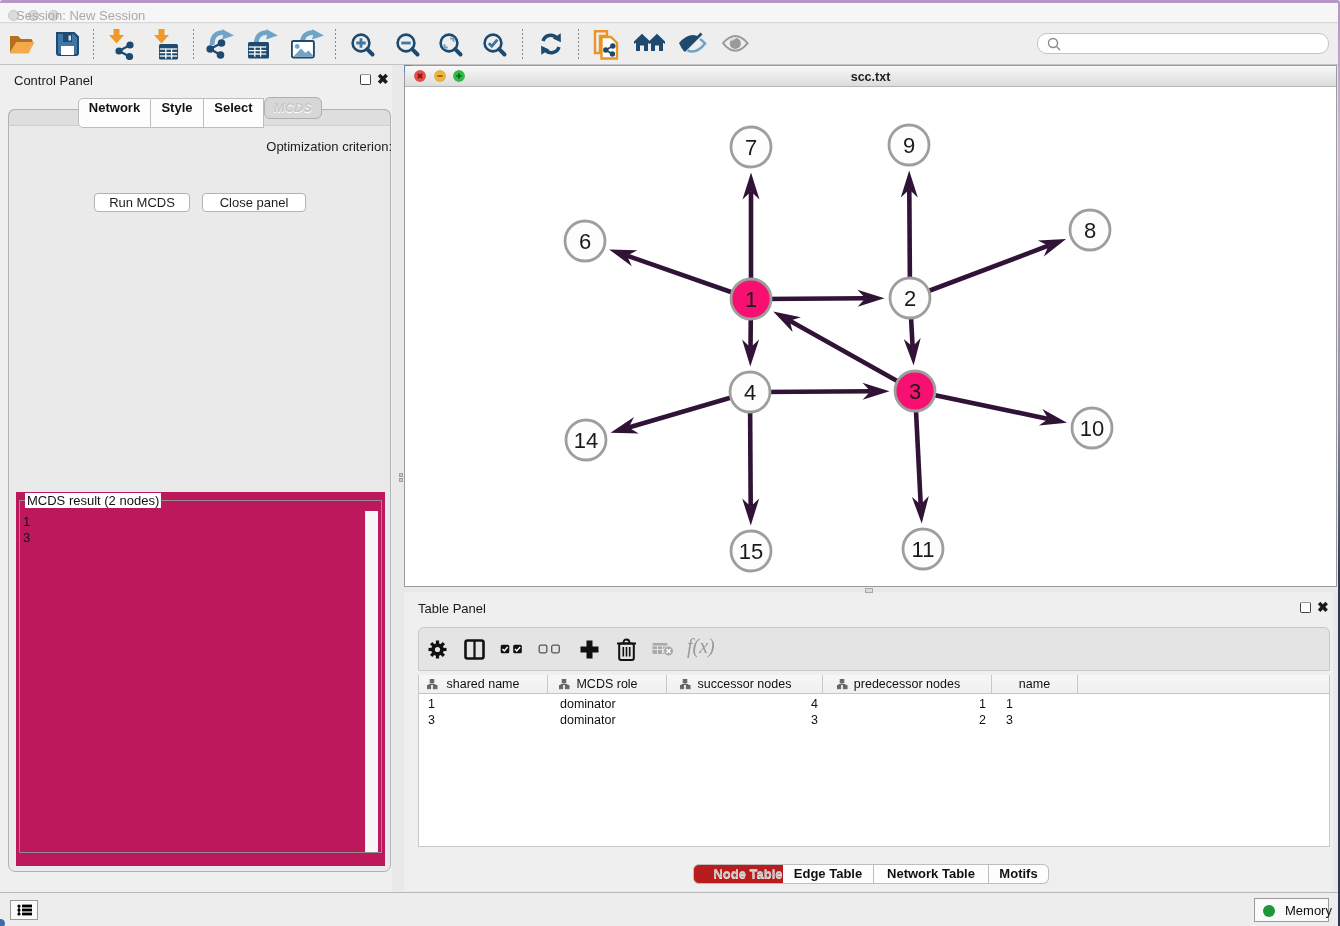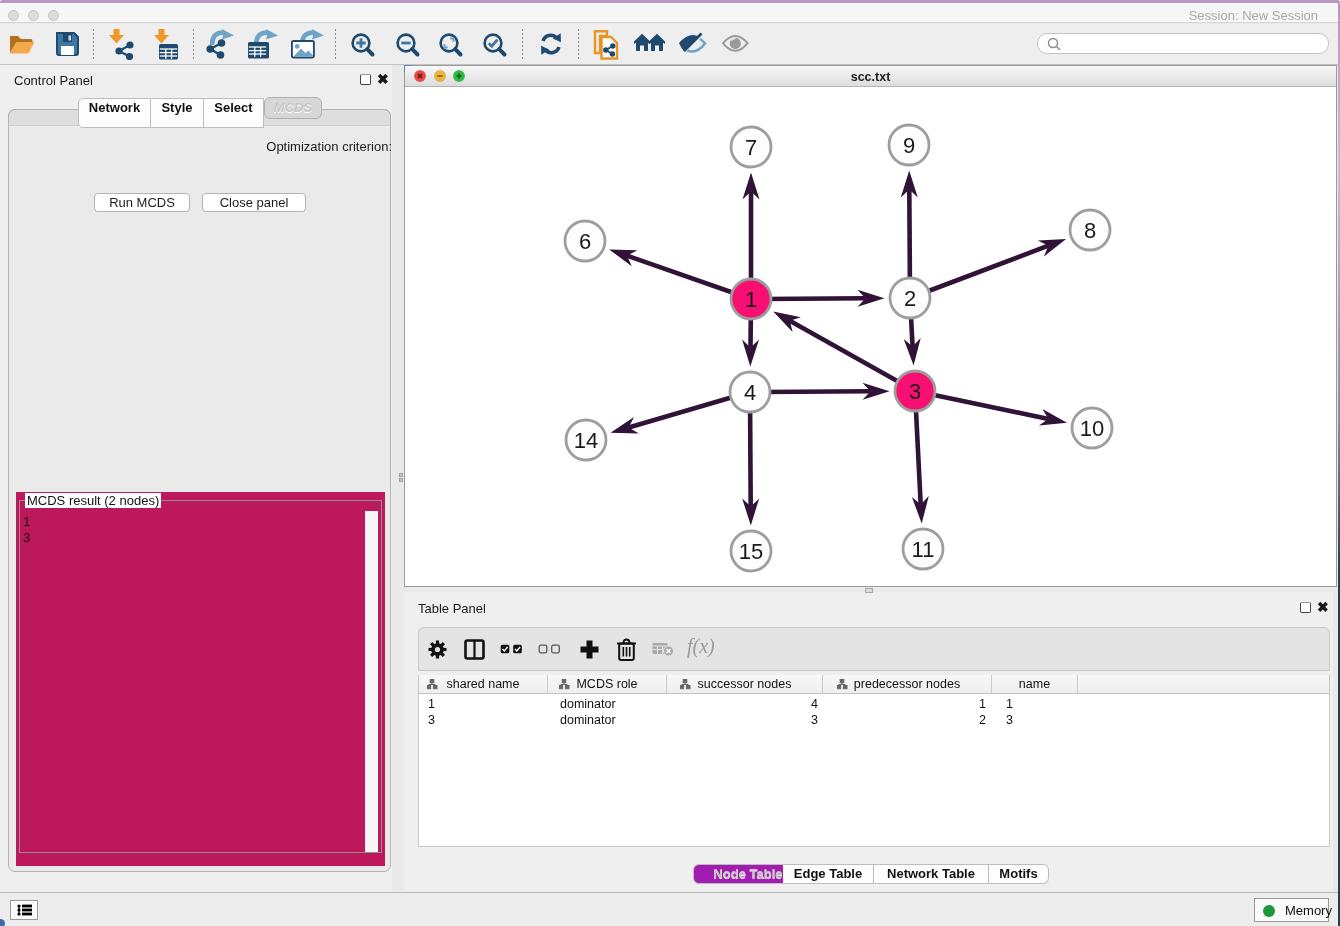--- a/index.html
+++ b/index.html
@@ -7,21 +7,21 @@
 body { font-family:"Liberation Sans", sans-serif; background:#e9e9e9; position:relative; }
 .abs { position:absolute; }
 
 
 #topstrip { left:0; top:0; width:1340px; height:2.5px; background:#b796c5; border-radius:6px 6px 0 0; }
 #rightstrip { right:0; top:3px; width:2px; height:923px; background:linear-gradient(#b796c5 0%, #cabcd4 18%, #8e89a4 45%, #2d3a52 62%, #2d3a52 100%); }
 
 
 #titlebar { left:0; top:3px; width:1338px; height:20px; background:#f6f6f6; border-bottom:1px solid #d6d6d6; }
 .tlight { position:absolute; width:11px; height:11px; border-radius:50%; background:#dcdcdc; border:1px solid #c6c6c6; top:7px; }
-#apptitle { position:absolute; left:0; right:20px; top:5px; text-align:right; font-size:13px; color:#a9a9a9;padding-left:16px; }
+#apptitle { position:absolute; left:0; right:20px; top:5px; text-align:left; font-size:13px; color:#a9a9a9;padding-left:16px; }
 
 
 #toolbar { left:0; top:24px; width:1338px; height:41px; background:#eeeeee; border-bottom:1px solid #c3c3c3; }
 .sep { position:absolute; top:5px; height:31px; width:1px;
   background-image:linear-gradient(#8a8a8a 40%, rgba(0,0,0,0) 0%);
   background-size:1px 4px; }
 .ticon { position:absolute; }
 #search { position:absolute; left:1037px; top:9px; width:292px; height:21px; background:#fff; border:1px solid #c4c4c4; border-radius:10px; }
 
 
@@ -447,21 +447,21 @@
     <div class="trow" style="left:248px; top:21px; width:151px; text-align:right;">4</div>
     <div class="trow" style="left:404px; top:21px; width:163px; text-align:right;">1</div>
     <div class="trow" style="left:587px; top:21px;">1</div>
     <div class="trow" style="left:9px; top:37px;">3</div>
     <div class="trow" style="left:141px; top:37px;">dominator</div>
     <div class="trow" style="left:248px; top:37px; width:151px; text-align:right;">3</div>
     <div class="trow" style="left:404px; top:37px; width:163px; text-align:right;">2</div>
     <div class="trow" style="left:587px; top:37px;">3</div>
   </div>
   <div id="tp-tabs">
-    <div class="tptab" style="left:289px; width:110px; border-radius:6px 0 0 6px; background:#a21caf; color:#c6c6c6; text-shadow:0 1px 0 #f2f2f2;">Node Table</div>
+    <div class="tptab" style="left:289px; width:110px; border-radius:6px 0 0 6px; background:#b91c1c; color:#c6c6c6; text-shadow:0 1px 0 #f2f2f2;">Node Table</div>
     <div class="tptab" style="left:379px; width:91px; border-left:none;">Edge Table</div>
     <div class="tptab" style="left:470px; width:115px; border-left:none;">Network Table</div>
     <div class="tptab" style="left:585px; width:60px; border-left:none; border-radius:0 6px 6px 0;">Motifs</div>
   </div>
 </div>
 
 <div class="abs" style="left:399px;top:473px;width:5px;height:10px;">
   <div style="width:4px;height:4px;background:#cdcdcd;border:0.5px solid #9f9f9f;"></div>
   <div style="width:4px;height:4px;background:#cdcdcd;border:0.5px solid #9f9f9f;margin-top:1px;"></div>
 </div>

